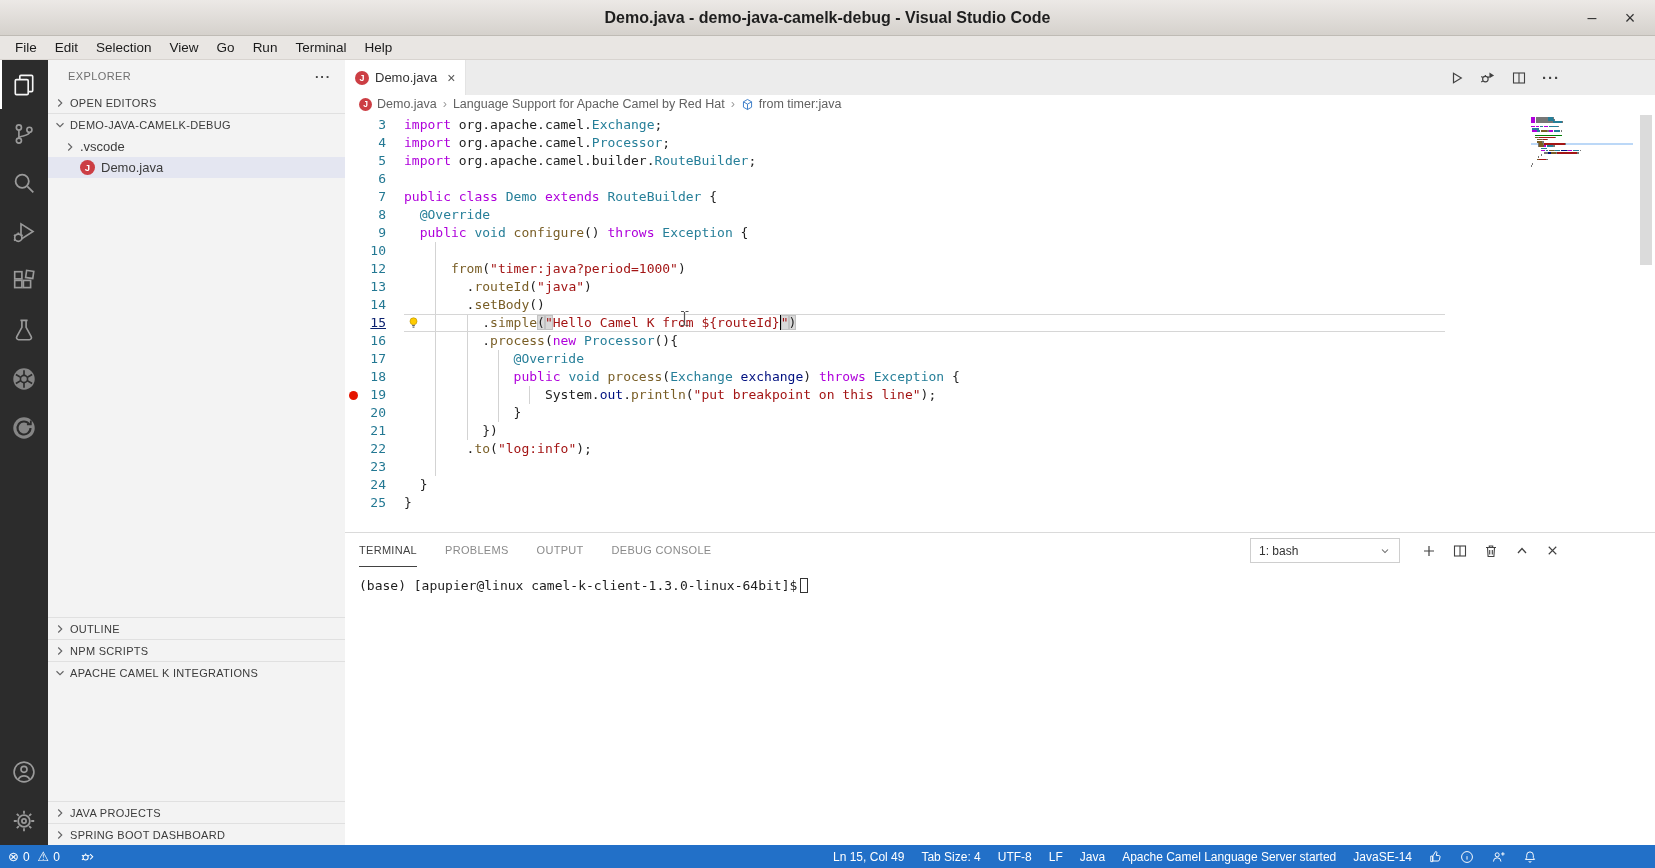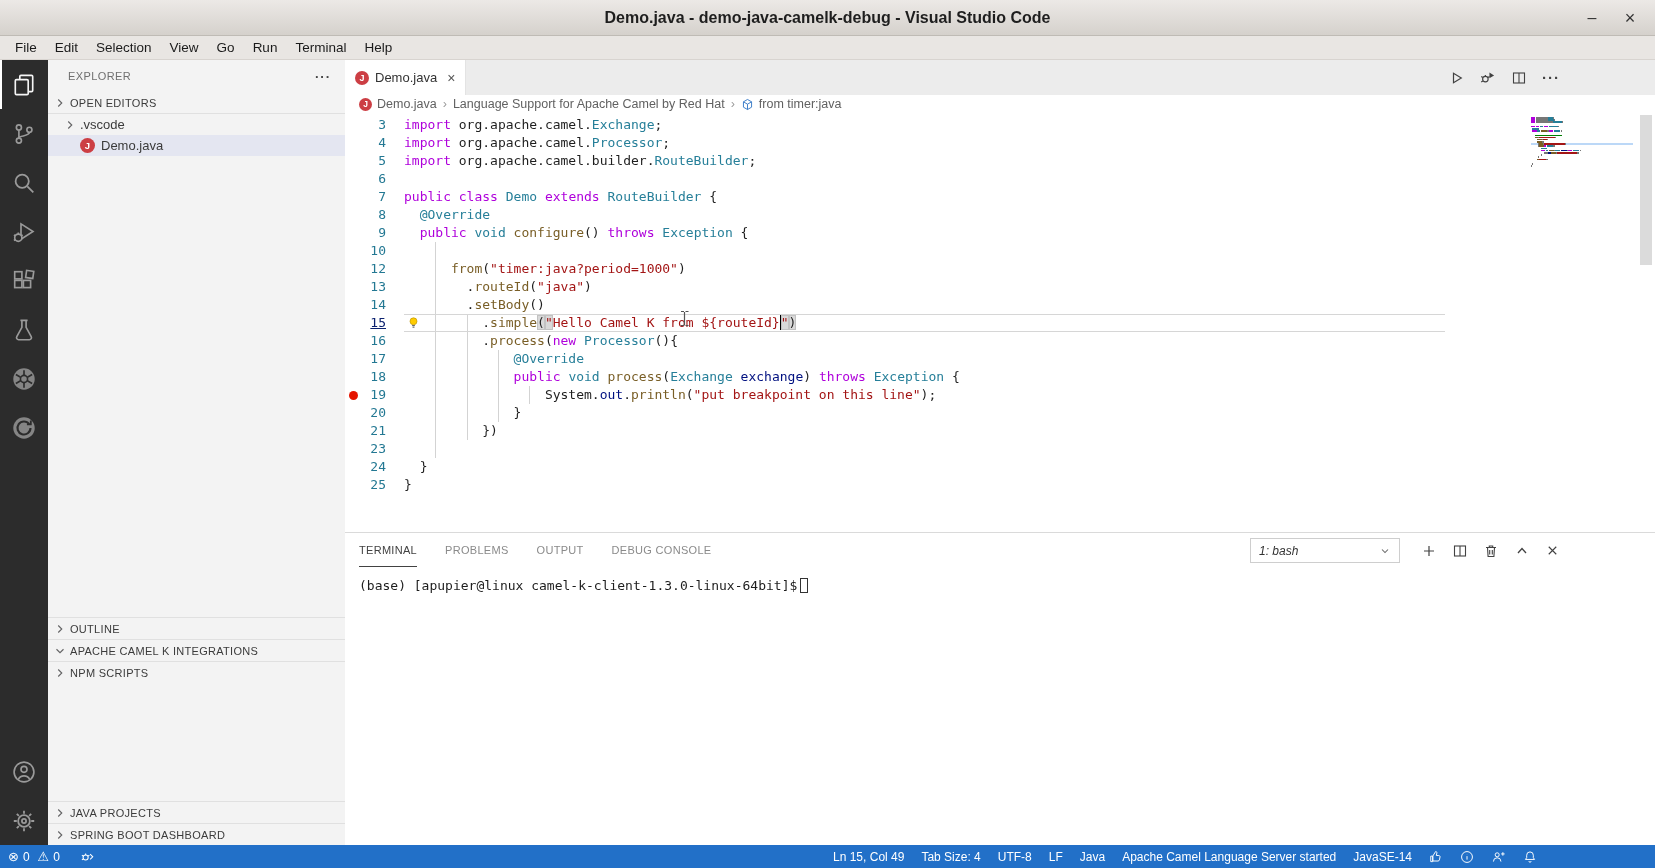--- a/index.html
+++ b/index.html
@@ -79,21 +79,21 @@
   .mm-row span{height:100%;display:inline-block;}
   .mm-row.cur{background:#bcd8f7;}
   .scroll-thumb{position:absolute;top:2px;right:3px;width:12px;height:150px;background:rgba(90,90,90,.22);z-index:4;}
   .mouse-cursor{position:absolute;left:334px;top:197px;z-index:5;color:#555;}
 
   
   .panel{flex:0 0 313px;border-top:1px solid #dadada;position:relative;background:#fff;}
   .panel-tabs{height:34px;display:flex;align-items:stretch;padding-left:14px;gap:28px;}
   .ptab{font-size:11px;letter-spacing:.3px;color:#8a8a8a;display:flex;align-items:center;border-bottom:1.5px solid transparent;}
   .ptab.active{color:#424242;border-bottom-color:#424242;}
-  .panel-controls{position:absolute;top:5px;right:95px;display:flex;align-items:center;gap:15px;color:#424242;font-style:italic;}
+  .panel-controls{position:absolute;top:5px;right:95px;display:flex;align-items:center;gap:15px;color:#424242;}
   .shell-select{width:150px;height:25px;border:1px solid #cecece;background:#fff;display:flex;align-items:center;justify-content:space-between;padding:0 8px;font-size:12px;color:#333;margin-right:6px;}
   .term{padding:11px 0 0 14px;font-family:"DejaVu Sans Mono",monospace;font-size:13px;color:#1d1d1d;}
   .term-cursor{display:inline-block;width:8px;height:15px;border:1px solid #333;vertical-align:-3px;margin-left:3px;}
 
   
   .statusbar{flex:0 0 23px;background:var(--sb-bg,#2270c8);color:#fff;display:flex;align-items:center;justify-content:space-between;font-size:12px;padding:0 0 0 8px;}
   .sb-left{display:flex;align-items:center;gap:12px;}
   .sb-group{display:flex;align-items:center;gap:4px;}
   .sb-right{display:flex;align-items:center;gap:17px;padding-right:118px;}
   .sb-item{white-space:nowrap;}
@@ -207,20 +207,28 @@
         <span class="sb-more">···</span>
       </div>
       <div class="sec" style="border-bottom:1px solid #e0e0e0;">
         <span class="chev">
             <svg width="14" height="14" viewBox="0 0 16 16" fill="none" stroke="#646465" stroke-width="1.3">
               <path d="M6 4l4 4-4 4"></path>
             </svg>
           </span>
         <span>OPEN EDITORS</span>
       </div>
+      <div class="sec">
+        <span class="chev">
+            <svg width="14" height="14" viewBox="0 0 16 16" fill="none" stroke="#646465" stroke-width="1.3">
+              <path d="M4 6l4 4 4-4"></path>
+            </svg>
+          </span>
+        <span>DEMO-JAVA-CAMELK-DEBUG</span>
+      </div>
       <div class="tree-item">
         <span class="chev">
             <svg width="14" height="14" viewBox="0 0 16 16" fill="none" stroke="#646465" stroke-width="1.3">
               <path d="M6 4l4 4-4 4"></path>
             </svg>
           </span>
         <span>.vscode</span>
       </div>
       <div class="tree-item selected" style="padding-left:32px;">
         <span class="jicon">J</span>
@@ -231,32 +239,32 @@
         <span class="chev">
             <svg width="14" height="14" viewBox="0 0 16 16" fill="none" stroke="#646465" stroke-width="1.3">
               <path d="M6 4l4 4-4 4"></path>
             </svg>
           </span>
         <span>OUTLINE</span>
       </div>
       <div class="sec bordered">
         <span class="chev">
             <svg width="14" height="14" viewBox="0 0 16 16" fill="none" stroke="#646465" stroke-width="1.3">
+              <path d="M6 4l4 4-4 4"></path>
+            </svg>
+          </span>
+        <span>NPM SCRIPTS</span>
+      </div>
+      <div class="sec bordered">
+        <span class="chev">
+            <svg width="14" height="14" viewBox="0 0 16 16" fill="none" stroke="#646465" stroke-width="1.3">
               <path d="M4 6l4 4 4-4"></path>
             </svg>
           </span>
         <span>APACHE CAMEL K INTEGRATIONS</span>
-      </div>
-      <div class="sec bordered">
-        <span class="chev">
-            <svg width="14" height="14" viewBox="0 0 16 16" fill="none" stroke="#646465" stroke-width="1.3">
-              <path d="M6 4l4 4-4 4"></path>
-            </svg>
-          </span>
-        <span>NPM SCRIPTS</span>
       </div>
       <div class="camelk-body"></div>
       <div class="sec bordered">
         <span class="chev">
             <svg width="14" height="14" viewBox="0 0 16 16" fill="none" stroke="#646465" stroke-width="1.3">
               <path d="M6 4l4 4-4 4"></path>
             </svg>
           </span>
         <span>JAVA PROJECTS</span>
       </div>
@@ -335,20 +343,21 @@
             <div class="line cur"><div class="gutter"><span class="lnum act">15</span></div><div class="codeline"><span class="ig" style="left: 31.32px;"></span><span class="ig" style="left: 62.64px;"></span><span class="bulb"><svg width="13" height="14" viewBox="0 0 16 17">
                     <circle cx="8" cy="6.4" r="4.3" fill="#ffcc00" stroke="#bb9300" stroke-width="0.8"></circle>
                     <path d="M6.3 11.6h3.4M6.8 13.6h2.4" stroke="#6b6b6b" stroke-width="1.4" fill="none"></path>
                   </svg></span><span class="tk-pl">          .</span><span class="tk-fn">simple</span><span class="tk-pl bm">(</span><span class="tk-st bm">"</span><span class="tk-st">Hello Camel K from ${routeId}</span><span class="caret"></span><span class="tk-st bm">"</span><span class="tk-pl bm">)</span></div><span class="curline"></span></div>
             <div class="line"><div class="gutter"><span class="lnum">16</span></div><div class="codeline"><span class="ig" style="left: 31.32px;"></span><span class="ig" style="left: 62.64px;"></span><span class="tk-pl">          .</span><span class="tk-fn">process</span><span class="tk-pl">(</span><span class="tk-kw">new</span><span class="tk-pl"> </span><span class="tk-ty">Processor</span><span class="tk-pl">(){</span></div></div>
             <div class="line"><div class="gutter"><span class="lnum">17</span></div><div class="codeline"><span class="ig" style="left: 31.32px;"></span><span class="ig" style="left: 62.64px;"></span><span class="ig" style="left: 93.96px;"></span><span class="tk-pl">              </span><span class="tk-an">@Override</span></div></div>
             <div class="line"><div class="gutter"><span class="lnum">18</span></div><div class="codeline"><span class="ig" style="left: 31.32px;"></span><span class="ig" style="left: 62.64px;"></span><span class="ig" style="left: 93.96px;"></span><span class="tk-pl">              </span><span class="tk-kw">public</span><span class="tk-pl"> </span><span class="tk-ty">void</span><span class="tk-pl"> </span><span class="tk-fn">process</span><span class="tk-pl">(</span><span class="tk-ty">Exchange</span><span class="tk-pl"> </span><span class="tk-va">exchange</span><span class="tk-pl">) </span><span class="tk-kw">throws</span><span class="tk-pl"> </span><span class="tk-ty">Exception</span><span class="tk-pl"> {</span></div></div>
             <div class="line"><div class="gutter"><span class="bp"></span><span class="lnum">19</span></div><div class="codeline"><span class="ig" style="left: 31.32px;"></span><span class="ig" style="left: 62.64px;"></span><span class="ig" style="left: 93.96px;"></span><span class="ig" style="left: 125.28px;"></span><span class="tk-pl">                  System.</span><span class="tk-va">out</span><span class="tk-pl">.</span><span class="tk-fn">println</span><span class="tk-pl">(</span><span class="tk-st">"put breakpoint on this line"</span><span class="tk-pl">);</span></div></div>
             <div class="line"><div class="gutter"><span class="lnum">20</span></div><div class="codeline"><span class="ig" style="left: 31.32px;"></span><span class="ig" style="left: 62.64px;"></span><span class="ig" style="left: 93.96px;"></span><span class="tk-pl">              }</span></div></div>
             <div class="line"><div class="gutter"><span class="lnum">21</span></div><div class="codeline"><span class="ig" style="left: 31.32px;"></span><span class="ig" style="left: 62.64px;"></span><span class="tk-pl">          })</span></div></div>
+            <div class="line"><div class="gutter"><span class="lnum">22</span></div><div class="codeline"><span class="ig" style="left: 31.32px;"></span><span class="tk-pl">        .</span><span class="tk-fn">to</span><span class="tk-pl">(</span><span class="tk-st">"log:info"</span><span class="tk-pl">);</span></div></div>
             <div class="line"><div class="gutter"><span class="lnum">23</span></div><div class="codeline"><span class="ig" style="left: 31.32px;"></span></div></div>
             <div class="line"><div class="gutter"><span class="lnum">24</span></div><div class="codeline"><span class="tk-pl">  }</span></div></div>
             <div class="line"><div class="gutter"><span class="lnum">25</span></div><div class="codeline"><span class="tk-pl">}</span></div></div>
           </div>
         <div class="minimap" id="minimap">
             <div class="mm-row">
               <span style="width: 4.2px; background: rgb(175, 0, 219);"></span>
               <span style="width: 0.7px;"></span>
               <span style="width: 11.9px; background: rgb(119, 119, 119);"></span>
               <span style="width: 5.6px; background: rgb(38, 127, 153);"></span>

